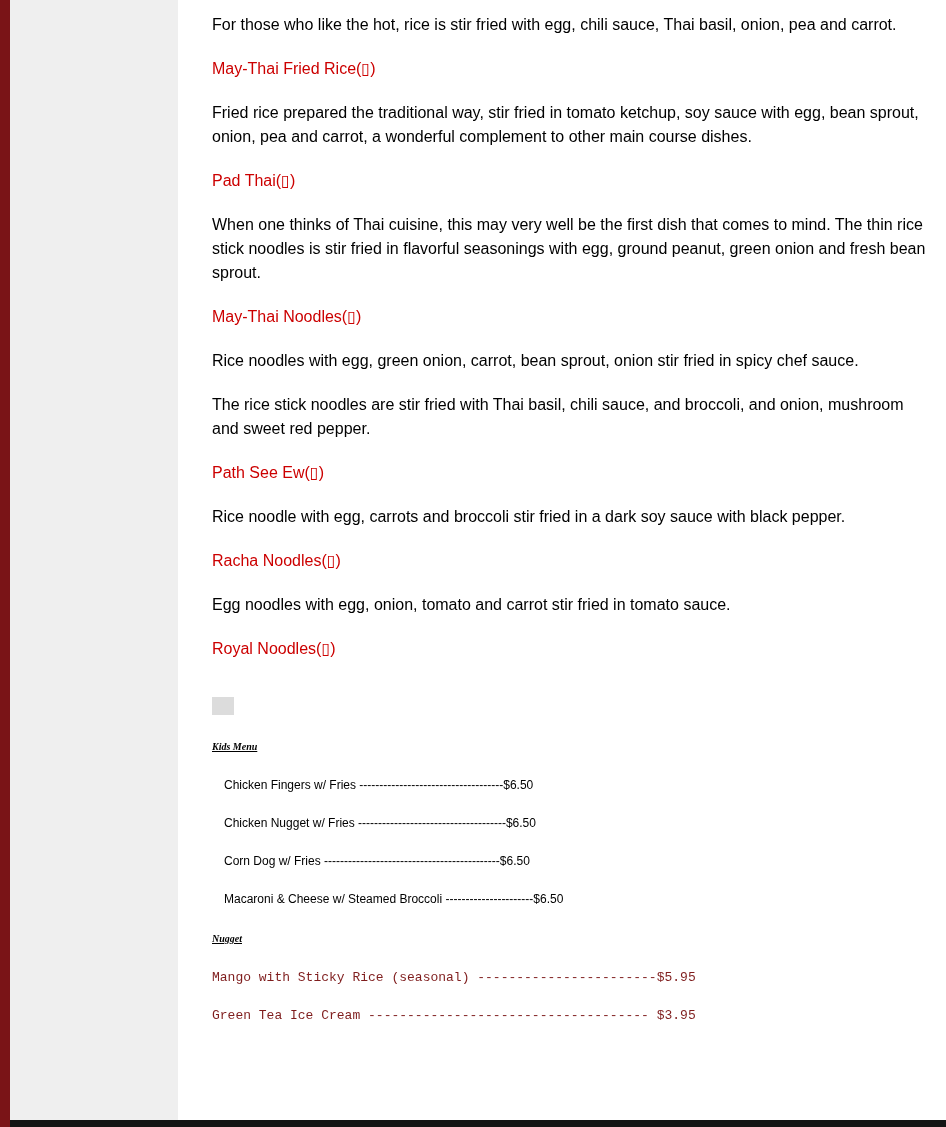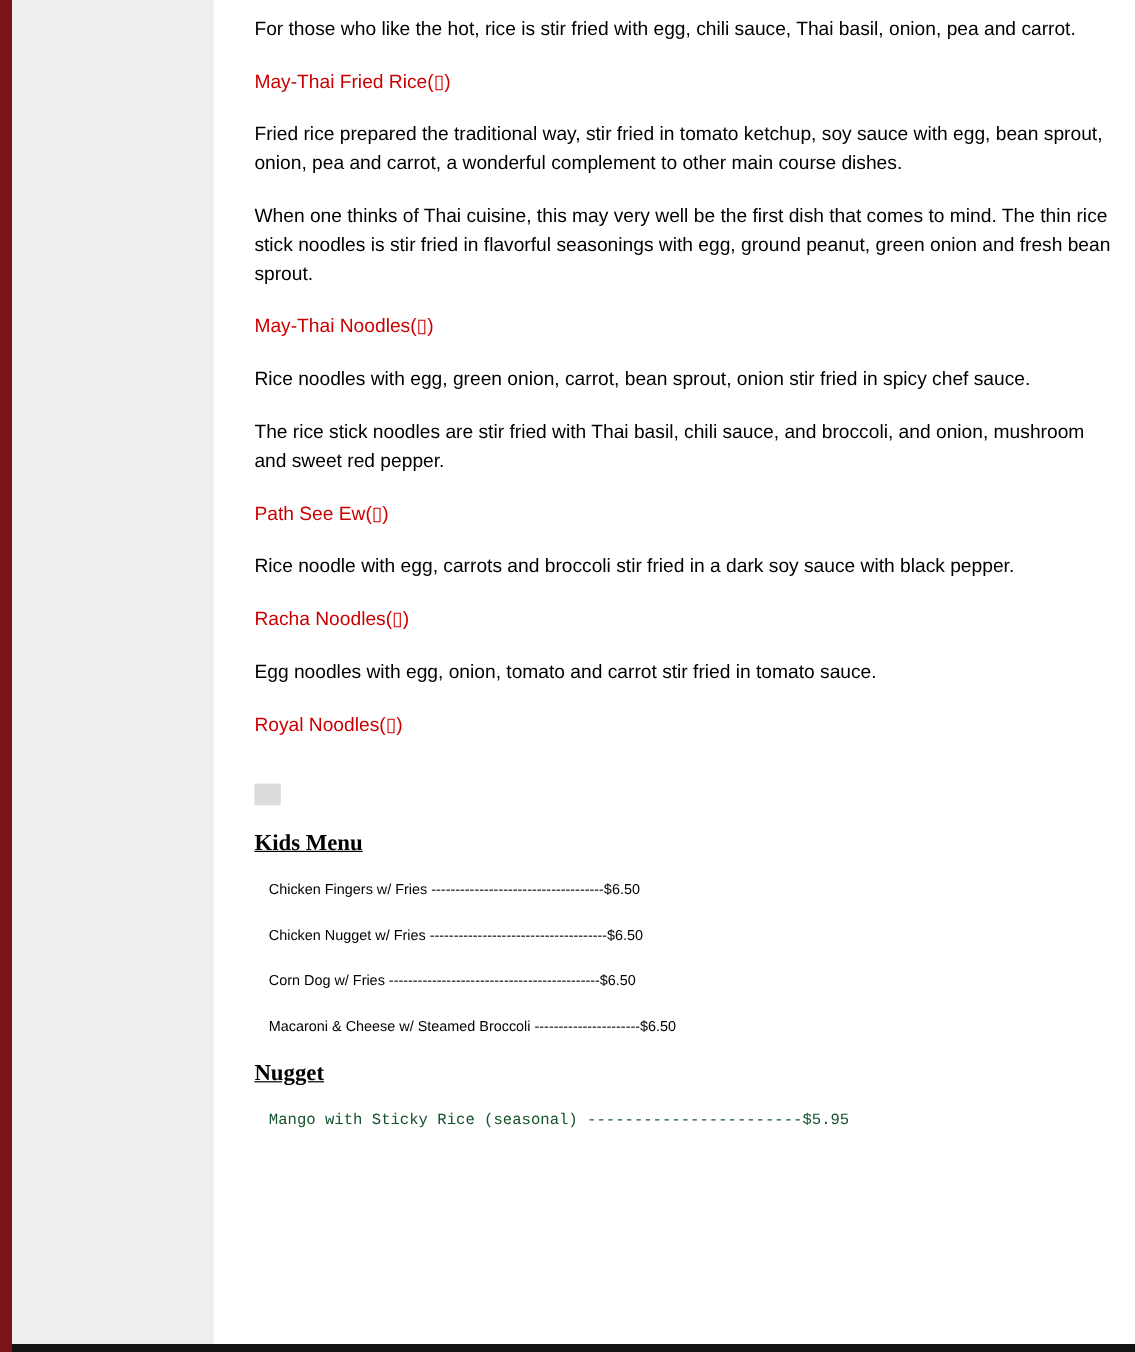--- a/index.html
+++ b/index.html
@@ -32,51 +32,52 @@
     color:var(--red,#cc0000);
     margin:0 0 20px 0;
   }
   .img-placeholder {
     width:22px; height:18px;
     background:var(--imgbox,#dcdcdc);
     margin:36px 0 0 0;
   }
   .section-title {
     font-family:"Liberation Serif","DejaVu Serif",serif;
-    font-weight:bold; text-decoration:underline;
-    font-size:19px; line-height:16px; color:#000;
+    font-style:italic; font-weight:bold; text-decoration:underline;
+    font-size:10px; line-height:16px; color:#000;
     margin:24px 0 0 0;
   }
   .small-row {
     font-size:12px; line-height:15px; color:#000;
     margin:23px 0 0 12px;
   }
   .mono-row {
     font-family:"Liberation Mono","DejaVu Sans Mono",monospace;
-    font-size:13px; line-height:15px; color:#14532d;
-    margin:23px 0 0 12px;
+    font-size:13px; line-height:15px; color:#7f1d1d;
+    margin:23px 0 0 0;
   }
   .bottom-bar {
     position:absolute; left:10px; right:0; bottom:0; height:7px;
     background:var(--bar,#141414);
   }
 </style>
 </head>
 <body>
 
 <div class="page">
   <div class="left-stripe"></div>
   <div class="sidebar"></div>
 
   <div class="content">
     <p class="para">For those who like the hot, rice is stir fried with egg, chili sauce, Thai basil, onion, pea and carrot.</p>
 
     <div id="entries">
         <p class="heading">May-Thai Fried Rice(▯)</p>
         <p class="para">Fried rice prepared the traditional way, stir fried in tomato ketchup, soy sauce with egg, bean sprout, onion, pea and carrot, a wonderful complement to other main course dishes.</p>
+        <p class="heading">Pad Thai(▯)</p>
         <p class="para">When one thinks of Thai cuisine, this may very well be the first dish that comes to mind.  The thin rice stick noodles is stir fried in flavorful seasonings with egg, ground peanut, green onion and fresh bean sprout.</p>
         <p class="heading">May-Thai Noodles(▯)</p>
         <p class="para">Rice noodles with egg, green onion, carrot, bean sprout, onion stir fried in spicy chef sauce.</p>
         <p class="para">The rice stick noodles are stir fried with Thai basil, chili sauce, and broccoli, and onion, mushroom and sweet red pepper.</p>
         <p class="heading">Path See Ew(▯)</p>
         <p class="para">Rice noodle with egg, carrots and broccoli stir fried in a dark soy sauce with black pepper.</p>
         <p class="heading">Racha Noodles(▯)</p>
         <p class="para">Egg noodles with egg, onion, tomato and carrot stir fried in tomato sauce.</p>
         <p class="heading">Royal Noodles(▯)</p>
       </div>
@@ -87,17 +88,18 @@
     <div id="kids-items">
         <p class="small-row">Chicken Fingers w/ Fries ------------------------------------$6.50</p>
         <p class="small-row">Chicken Nugget w/ Fries -------------------------------------$6.50</p>
         <p class="small-row">Corn Dog w/ Fries --------------------------------------------$6.50</p>
         <p class="small-row">Macaroni &amp; Cheese w/ Steamed Broccoli ----------------------$6.50</p>
       </div>
 
     <p class="section-title">Nugget</p>
     <div id="dessert-items">
         <p class="mono-row">Mango with Sticky Rice (seasonal) -----------------------$5.95</p>
+        <p class="mono-row">Green Tea Ice Cream ------------------------------------ $3.95</p>
       </div>
   </div>
 
   <div class="bottom-bar"></div>
 </div>
 
 </body></html>

